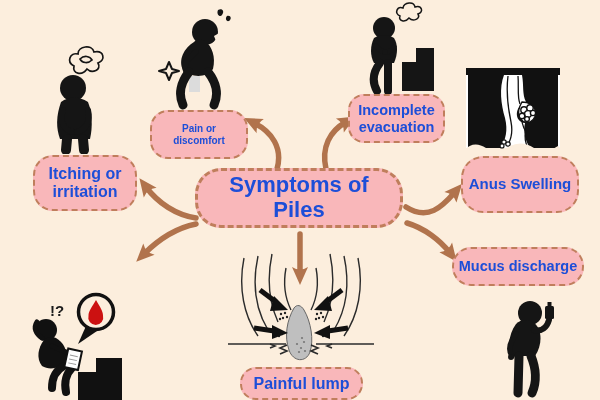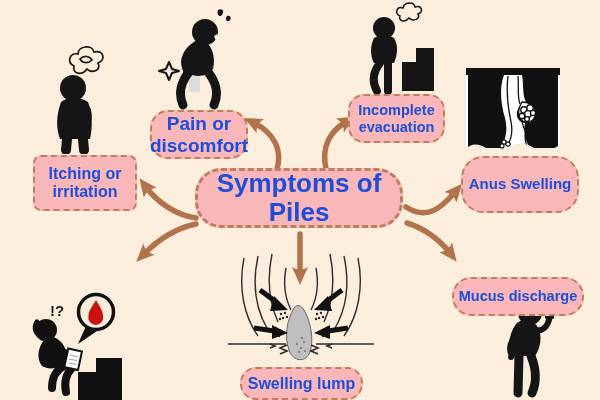--- a/index.html
+++ b/index.html
@@ -11,26 +11,26 @@
   .illus{position:absolute;z-index:1;}
   #arrows{position:absolute;left:0;top:0;z-index:2;}
   .node{
     position:absolute;z-index:3;
     background:#F9B7BA;
     border:2.5px dashed #C07E5C;
     display:flex;align-items:center;justify-content:center;
     text-align:center;color:#1d4ed8;font-weight:bold;line-height:1.12;
     box-sizing:border-box;padding:2px 4px;
   }
-  #node-title{left:195px;top:168px;width:208px;height:60px;border-radius:26px;font-size:26px;border-width:3px;}
-  #node-itching{left:33px;top:155px;width:104px;height:56px;border-radius:8px;font-size:16px;}
-  #node-pain{left:150px;top:110px;width:98px;height:49px;border-radius:18px;font-size:19px;}
+  #node-title{left:195px;top:168px;width:208px;height:60px;border-radius:26px;font-size:22px;border-width:3px;}
+  #node-itching{left:33px;top:155px;width:104px;height:56px;border-radius:20px;font-size:16px;}
+  #node-pain{left:150px;top:110px;width:98px;height:49px;border-radius:18px;font-size:10px;}
   #node-incomplete{left:348px;top:94px;width:97px;height:49px;border-radius:16px;font-size:14.5px;}
   #node-anus{left:461px;top:156px;width:118px;height:57px;border-radius:22px;font-size:15px;}
-  #node-mucus{left:452px;top:247px;width:132px;height:39px;border-radius:19px;font-size:14.5px;margin-top:30px;}
+  #node-mucus{left:452px;top:247px;width:132px;height:39px;border-radius:19px;font-size:14.5px;}
   #node-bleeding{left:32px;top:243px;width:102px;height:41px;border-radius:20px;font-size:16px;}
   #node-lump{left:240px;top:367px;width:123px;height:33px;border-radius:16px;font-size:16px;}
   #exclaim{position:absolute;left:50px;top:302px;z-index:2;font-weight:bold;font-size:15px;color:#1a1a1a;}
 </style>
 </head>
 <body>
 
 <div id="canvas">
 
   <div class="illus" style="left:46px;top:12px;">
@@ -265,16 +265,16 @@
   <div class="node" id="node-incomplete">
     <span>Incomplete evacuation</span>
   </div>
   <div class="node" id="node-anus">
     <span>Anus Swelling</span>
   </div>
   <div class="node" id="node-mucus">
     <span>Mucus discharge</span>
   </div>
   <div class="node" id="node-lump">
-    <span>Swelling lump</span>
+    <span>Painful lump</span>
   </div>
 
 </div>
 
 </body></html>

